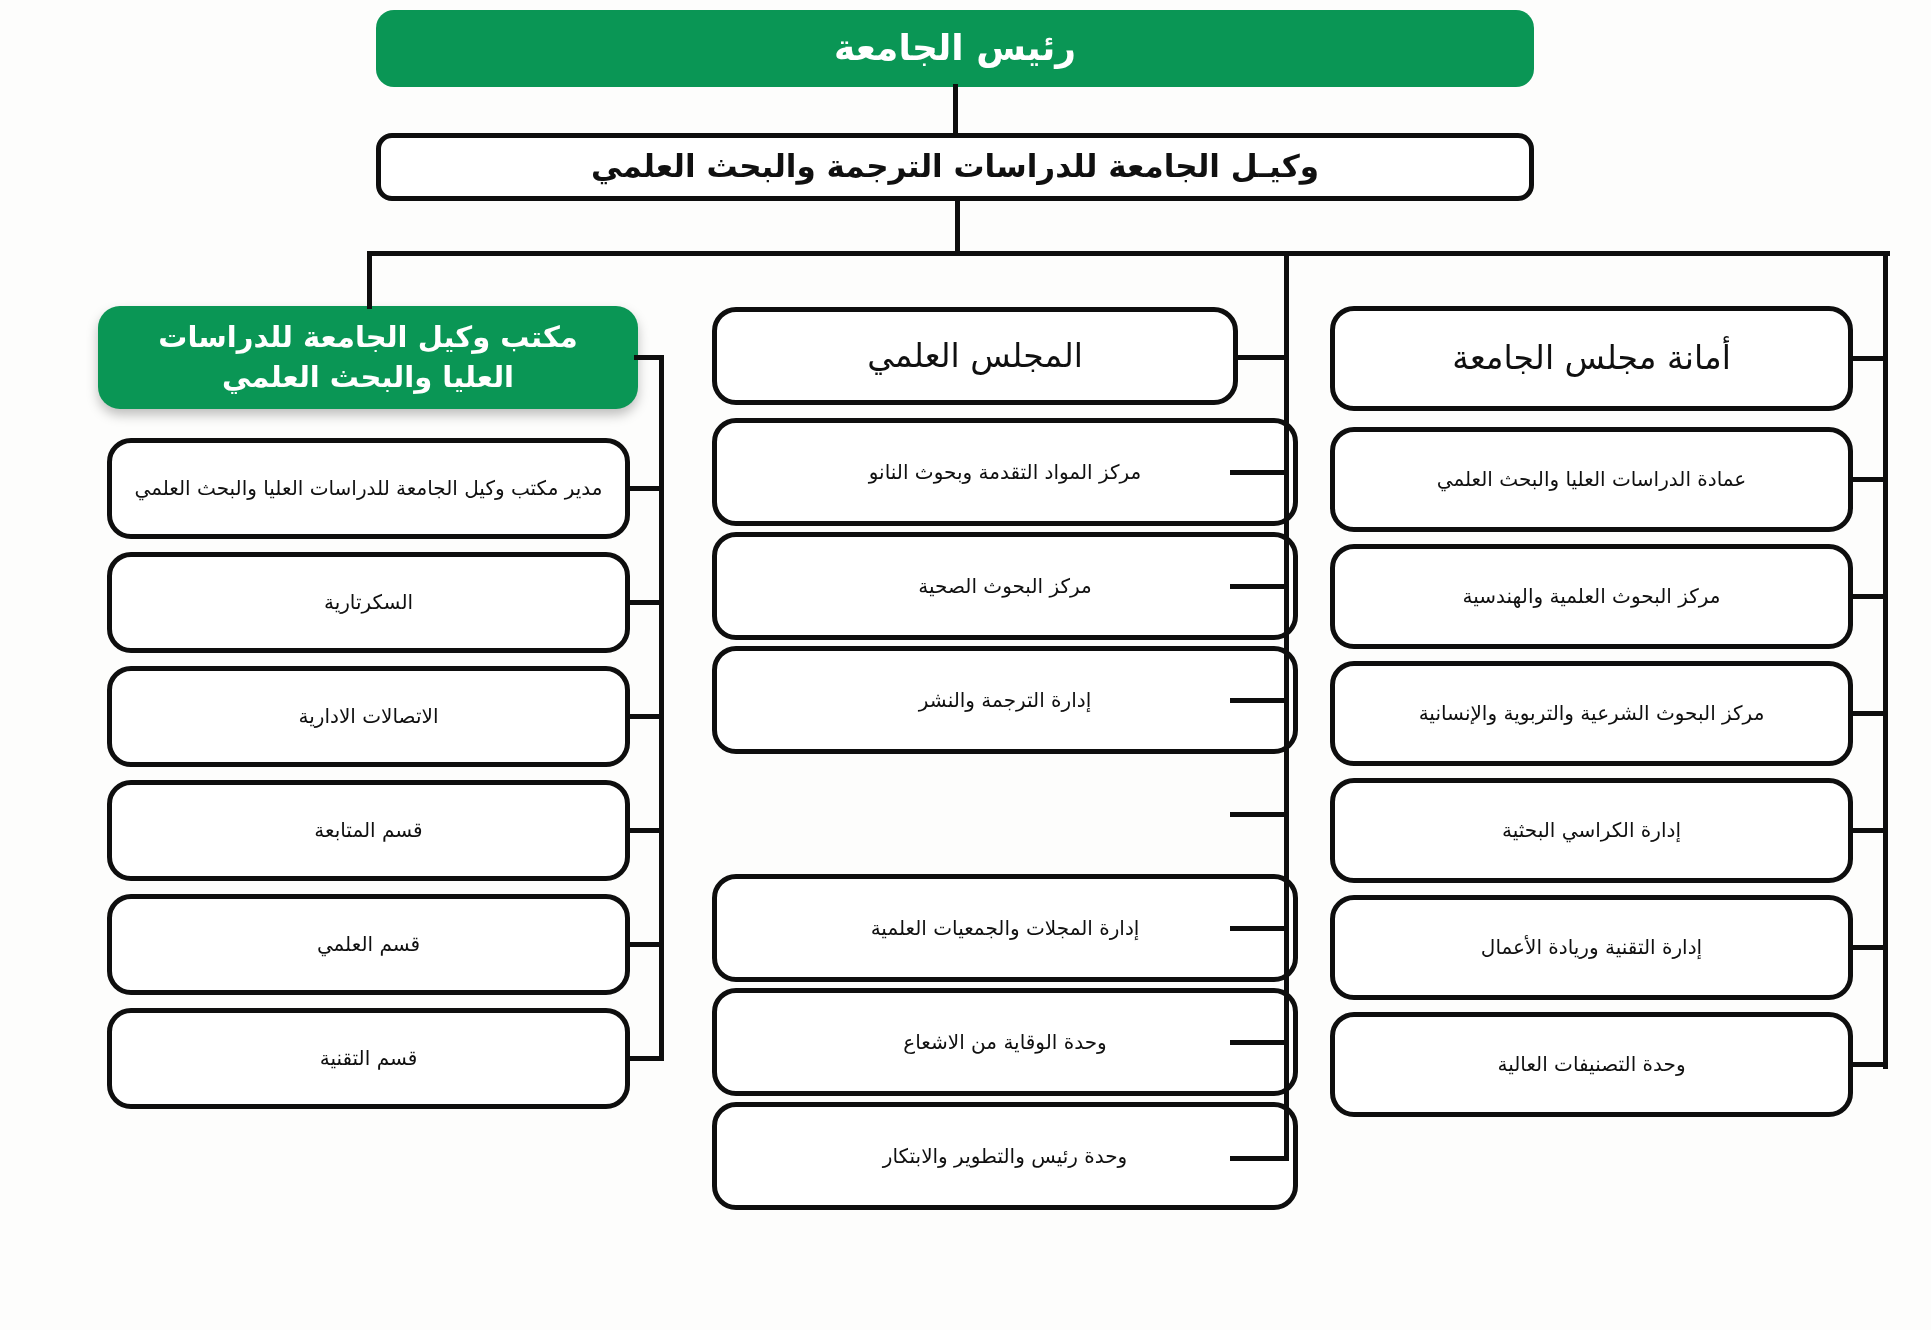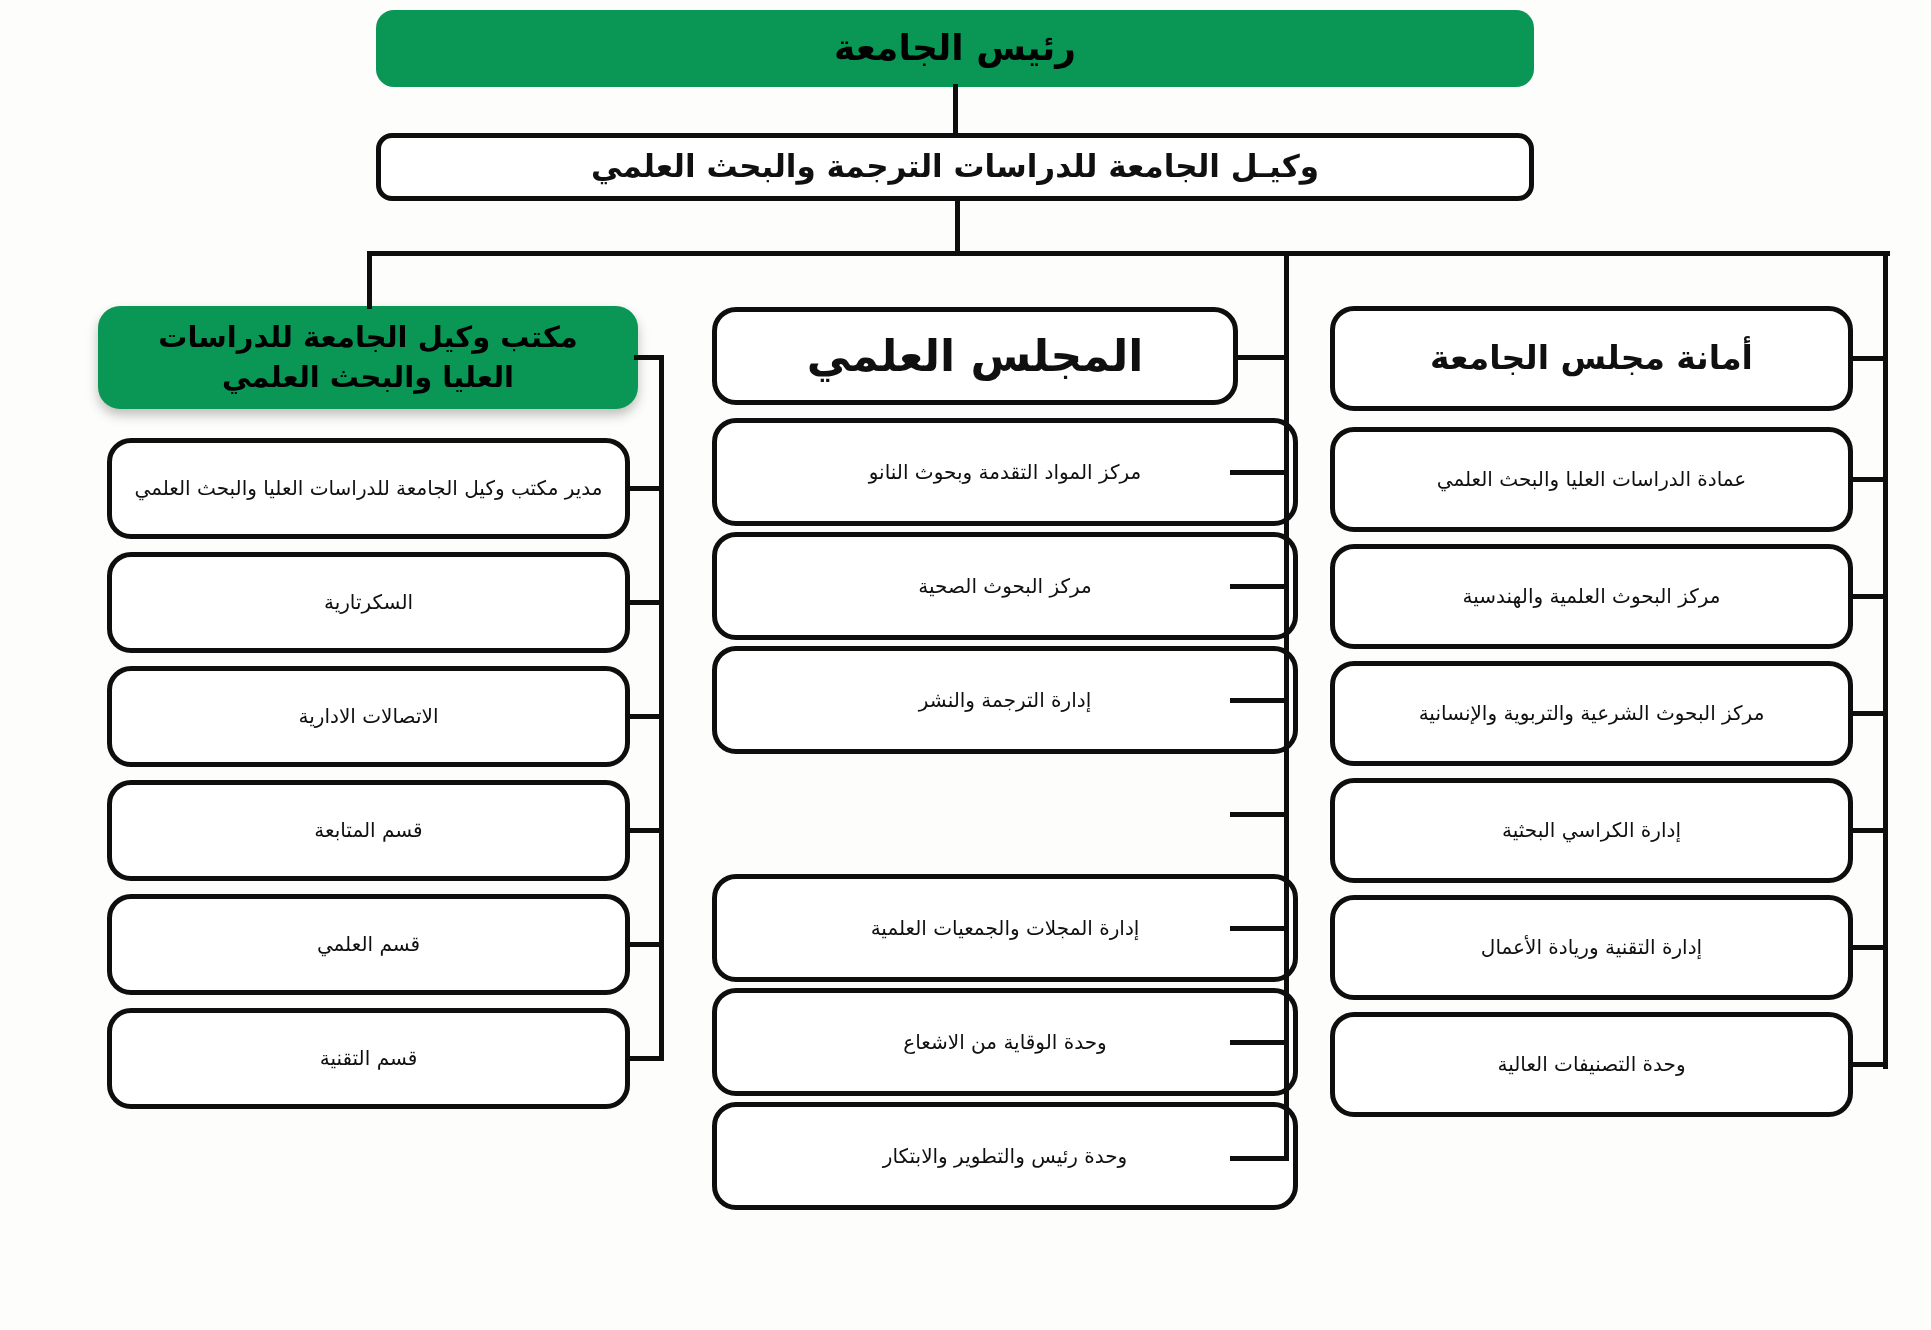--- a/index.html
+++ b/index.html
@@ -18,27 +18,27 @@
     border:5px solid #0e0e0e;
     border-radius:24px;
     direction:rtl;text-align:center;
     color:#101010;
     padding:6px 22px;
     line-height:1.35;
   }
   .green{
     background:#0a9655;
     border:none;
-    color:#000000;
+    color:#ffffff;
   }
   .president{left:376px;top:10px;width:1158px;height:77px;border-radius:18px;font-size:36px;font-weight:bold;}
   .vice{left:376px;top:133px;width:1158px;height:68px;border-radius:16px;font-size:31px;font-weight:bold;}
   .office-header{left:98px;top:306px;width:540px;height:103px;border-radius:22px;font-size:29px;font-weight:bold;box-shadow:0 6px 12px rgba(0,0,0,.25);}
-  .council-header{left:712px;top:307px;width:526px;height:98px;font-size:44px;font-weight:bold;}
-  .secretariat-header{left:1330px;top:306px;width:523px;height:105px;font-size:33px;font-weight:bold;}
+  .council-header{left:712px;top:307px;width:526px;height:98px;font-size:33px;font-weight:normal;}
+  .secretariat-header{left:1330px;top:306px;width:523px;height:105px;font-size:33px;font-weight:normal;}
   .office-child{left:107px;width:523px;height:101px;font-size:20px;}
   .council-child{left:712px;width:586px;height:108px;font-size:20px;}
   .secretariat-child{left:1330px;width:523px;height:105px;font-size:20px;}
   .line{position:absolute;background:#0e0e0e;}
 </style>
 </head>
 <body>
 
 <div class="stage">
 

